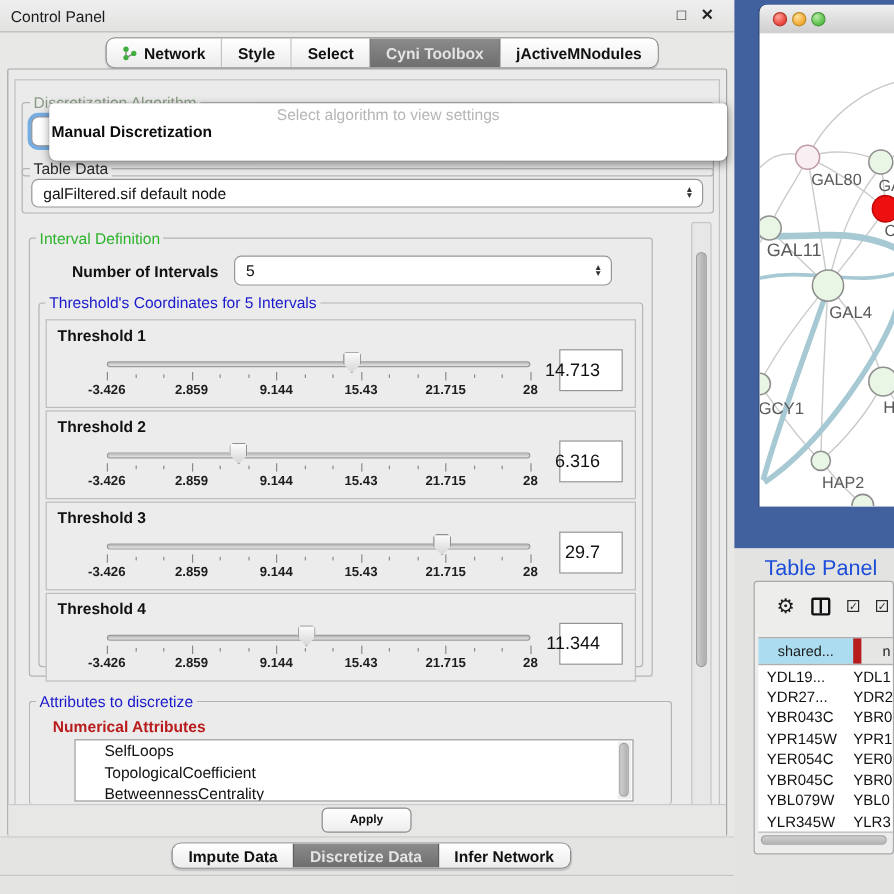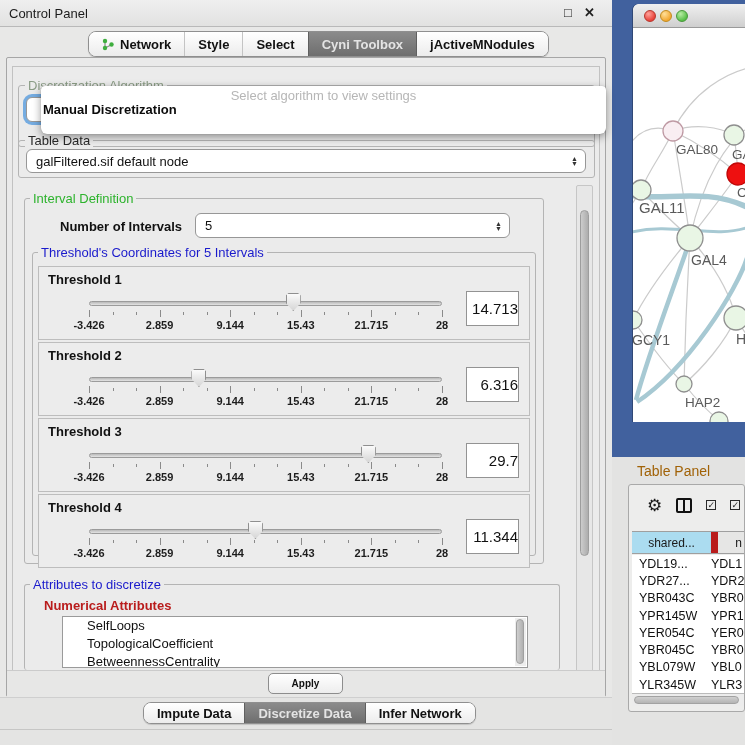--- a/index.html
+++ b/index.html
@@ -45,21 +45,21 @@
   
   .threshold-block { position:absolute; left:38px; width:492px; height:74px; background:#ececec; border:1px solid #bdbdbd; }
   .thr-title { position:absolute; left:9px; top:5px; font-size:13px; font-weight:bold; color:#111; }
   .thr-track { position:absolute; left:50px; right:87px; top:34px; height:5px; border:1px solid #9b9b9b; border-radius:3px; background:linear-gradient(#b9b9b9,#e4e4e4); }
   .ticks { position:absolute; left:50px; right:87px; top:43px; height:8px; }
   .tick { position:absolute; top:2px; width:1px; height:3px; background:#8a8a8a; }
   .tick.major { top:0; height:7px; }
   .thr-thumb { position:absolute; top:26px; width:15px; height:18px; background:linear-gradient(#fdfdfd,#d4d4d4); clip-path:polygon(18% 0,82% 0,100% 14%,100% 55%,50% 100%,0 55%,0 14%); box-shadow:inset 0 0 0 1px #8f8f8f; }
   .scale { position:absolute; left:50px; right:87px; top:52px; height:14px; }
   .scale span { position:absolute; transform:translateX(-50%); font-size:11px; font-weight:bold; color:#1d1d1d; white-space:nowrap; }
-  .thr-value { position:absolute; right:10px; top:24px; width:53px; height:35px; background:#fff; border:1px solid #939393; font-size:15px; color:#111; display:flex; align-items:center; justify-content:flex-end; padding-right:0; }
+  .thr-value { position:absolute; right:10px; top:24px; width:53px; height:35px; background:#fff; border:1px solid #939393; font-size:15px; color:#111; display:flex; align-items:center; justify-content:flex-end; padding-right:18px; }
 
   
   .listbox { position:absolute; left:62px; top:616px; width:466px; height:52px; background:#fff; border:1px solid #9a9a9a; overflow:hidden; font-size:13px; color:#111; }
   .listbox .litem { padding:1px 0 1px 24px; line-height:16px; white-space:nowrap; }
   .list-vscroll { position:absolute; right:1px; top:1px; width:11px; height:48px; background:#eee; }
   .list-vscroll i { position:absolute; left:1px; top:1px; width:8px; height:45px; border-radius:4px; background:linear-gradient(90deg,#cfcfcf,#b0b0b0); border:1px solid #a0a0a0; }
 
   .apply-row { position:absolute; left:7px; top:670px; width:598px; height:27px; background:#e7e7e6; border-top:1px solid #cbcbcb; }
   .apply-btn { position:absolute; left:261px; top:2px; width:75px; height:21px; background:linear-gradient(#ffffff,#ededed); border:1px solid #8d8d8d; border-radius:5px; font-size:10px; font-weight:600; color:#111; display:flex; align-items:center; justify-content:center; }
 
@@ -70,21 +70,21 @@
   .desktop-blue { position:absolute; left:612px; top:0; width:133px; height:457px; background:#41619e; }
   .net-window { position:absolute; left:633px; top:4px; width:112px; height:418px; background:#fff; border-radius:6px 0 0 0; box-shadow:-1px 0 0 rgba(0,0,0,.25); overflow:hidden; }
   .net-titlebar { position:absolute; left:0; top:0; width:112px; height:24px; background:linear-gradient(#f0f0f0,#cfcfcf); border-bottom:1px solid #9a9a9a; border-radius:6px 0 0 0; }
   .tlight { position:absolute; top:6px; width:12px; height:12px; border-radius:50%; }
   .tlight.red { background:radial-gradient(circle at 35% 30%, #ffa39b, #e8423a 70%); border:1px solid #b5352c; }
   .tlight.yellow { background:radial-gradient(circle at 35% 30%, #ffe09a, #f2a832 70%); border:1px solid #c08a1e; }
   .tlight.green { background:radial-gradient(circle at 35% 30%, #b8eca4, #58bf48 70%); border:1px solid #47973a; }
   .net-canvas { position:absolute; left:0; top:24px; width:112px; height:394px; background:#fff; overflow:hidden; }
 
   .table-panel { position:absolute; left:612px; top:457px; width:133px; height:288px; background:#e3e3e2; }
-  .tp-title { position:absolute; left:25px; top:6px; font-size:14px; color:#a16207; }
+  .tp-title { position:absolute; left:25px; top:6px; font-size:18px; color:#1d4ed8; }
   .tp-inner { position:absolute; left:16px; top:27px; width:117px; height:228px; background:#ededec; border:1px solid #a9a9a9; border-radius:3px; overflow:hidden; }
   .tp-toolbar { position:absolute; left:0; top:0; width:100%; height:40px; display:flex; align-items:center; gap:14px; padding-left:18px; }
   .gear { font-size:17px; color:#1b1b1b; line-height:1; }
   .colicon { width:16px; height:15px; border:2px solid #111; border-radius:2px; position:relative; }
   .colicon:before { content:""; position:absolute; left:5px; top:0; width:2px; height:11px; background:#111; }
   .cbicon { width:10px; height:10px; border:1.5px solid #2a2a2a; position:relative; font-size:9px; line-height:8px; color:#2a2a2a; text-align:center; }
   .tp-header { position:absolute; left:3px; top:46px; right:0; height:23px; display:flex; border-top:1px solid #9f9f9f; border-bottom:1px solid #9f9f9f; font-size:12px; color:#1a1a1a; }
   .tp-header .hc1 { width:86px; background:#abdcf0; border-right:7px solid #b91c1c; display:flex; align-items:center; justify-content:center; }
   .tp-header .hc2 { flex:1; background:#e6e6e5; display:flex; align-items:center; justify-content:flex-end; padding-right:2px; }
   .tp-body { position:absolute; left:3px; top:70px; right:0; height:138px; background:#fff; overflow:hidden; font-size:12.5px; color:#111; }

